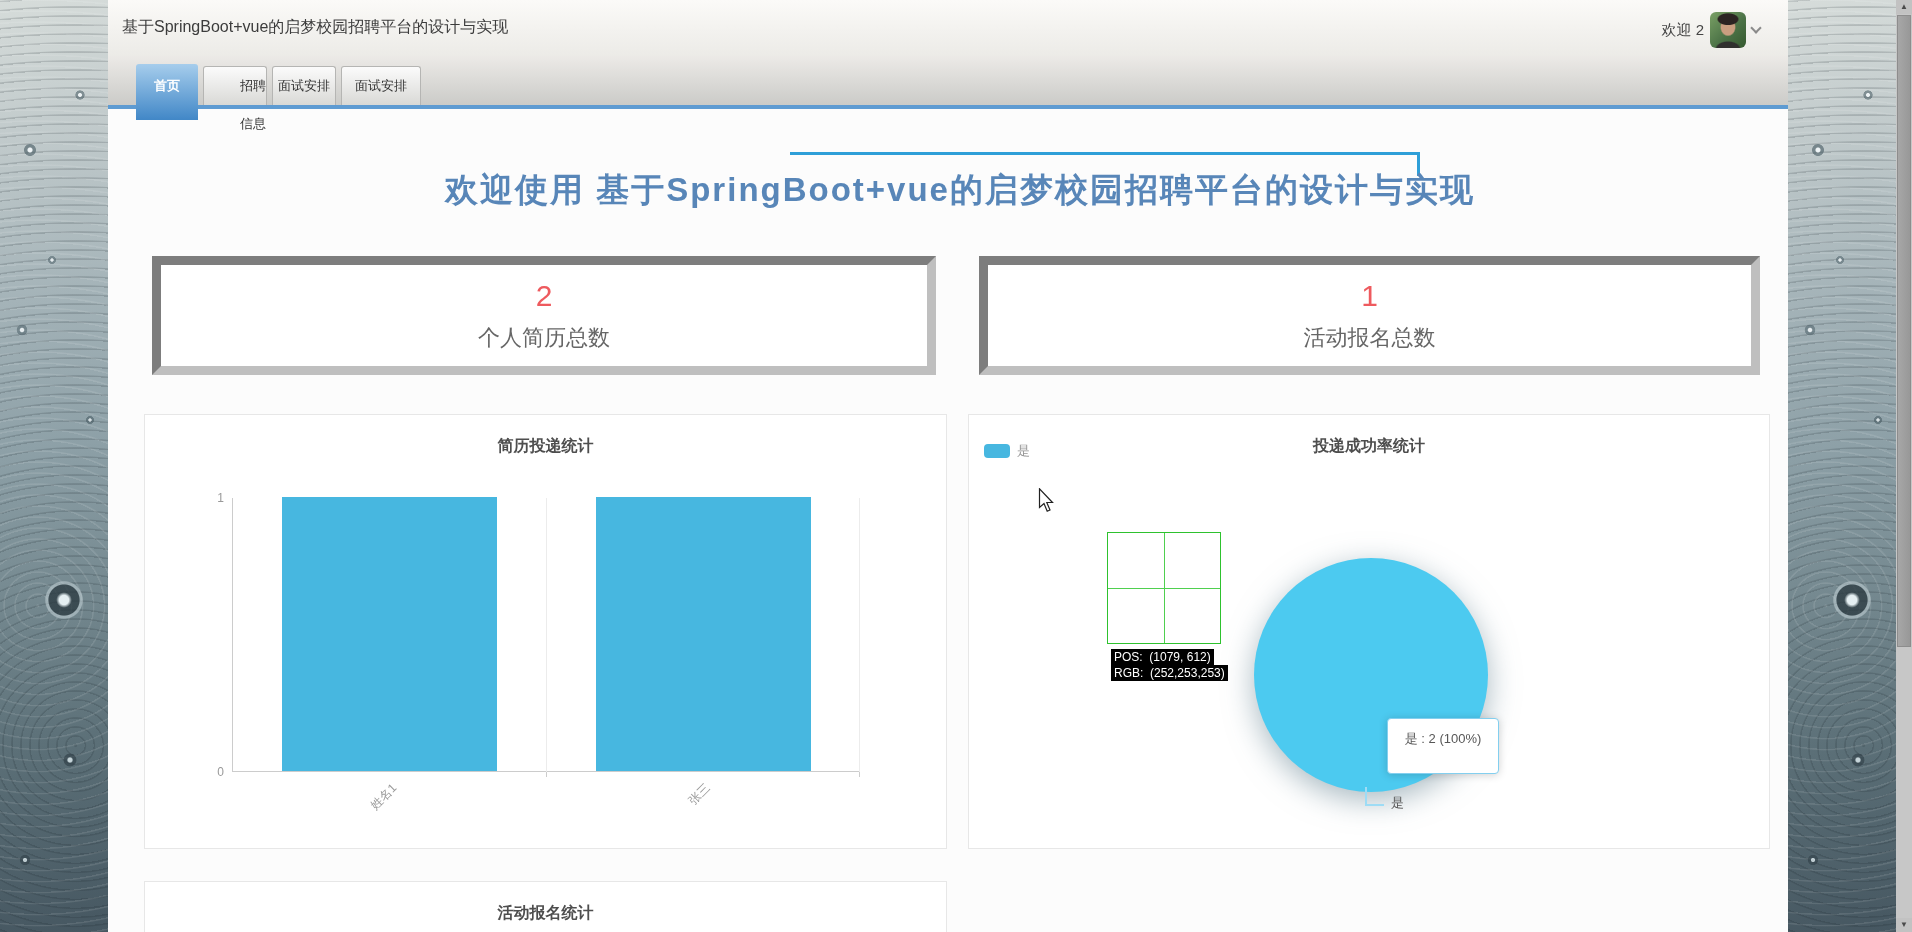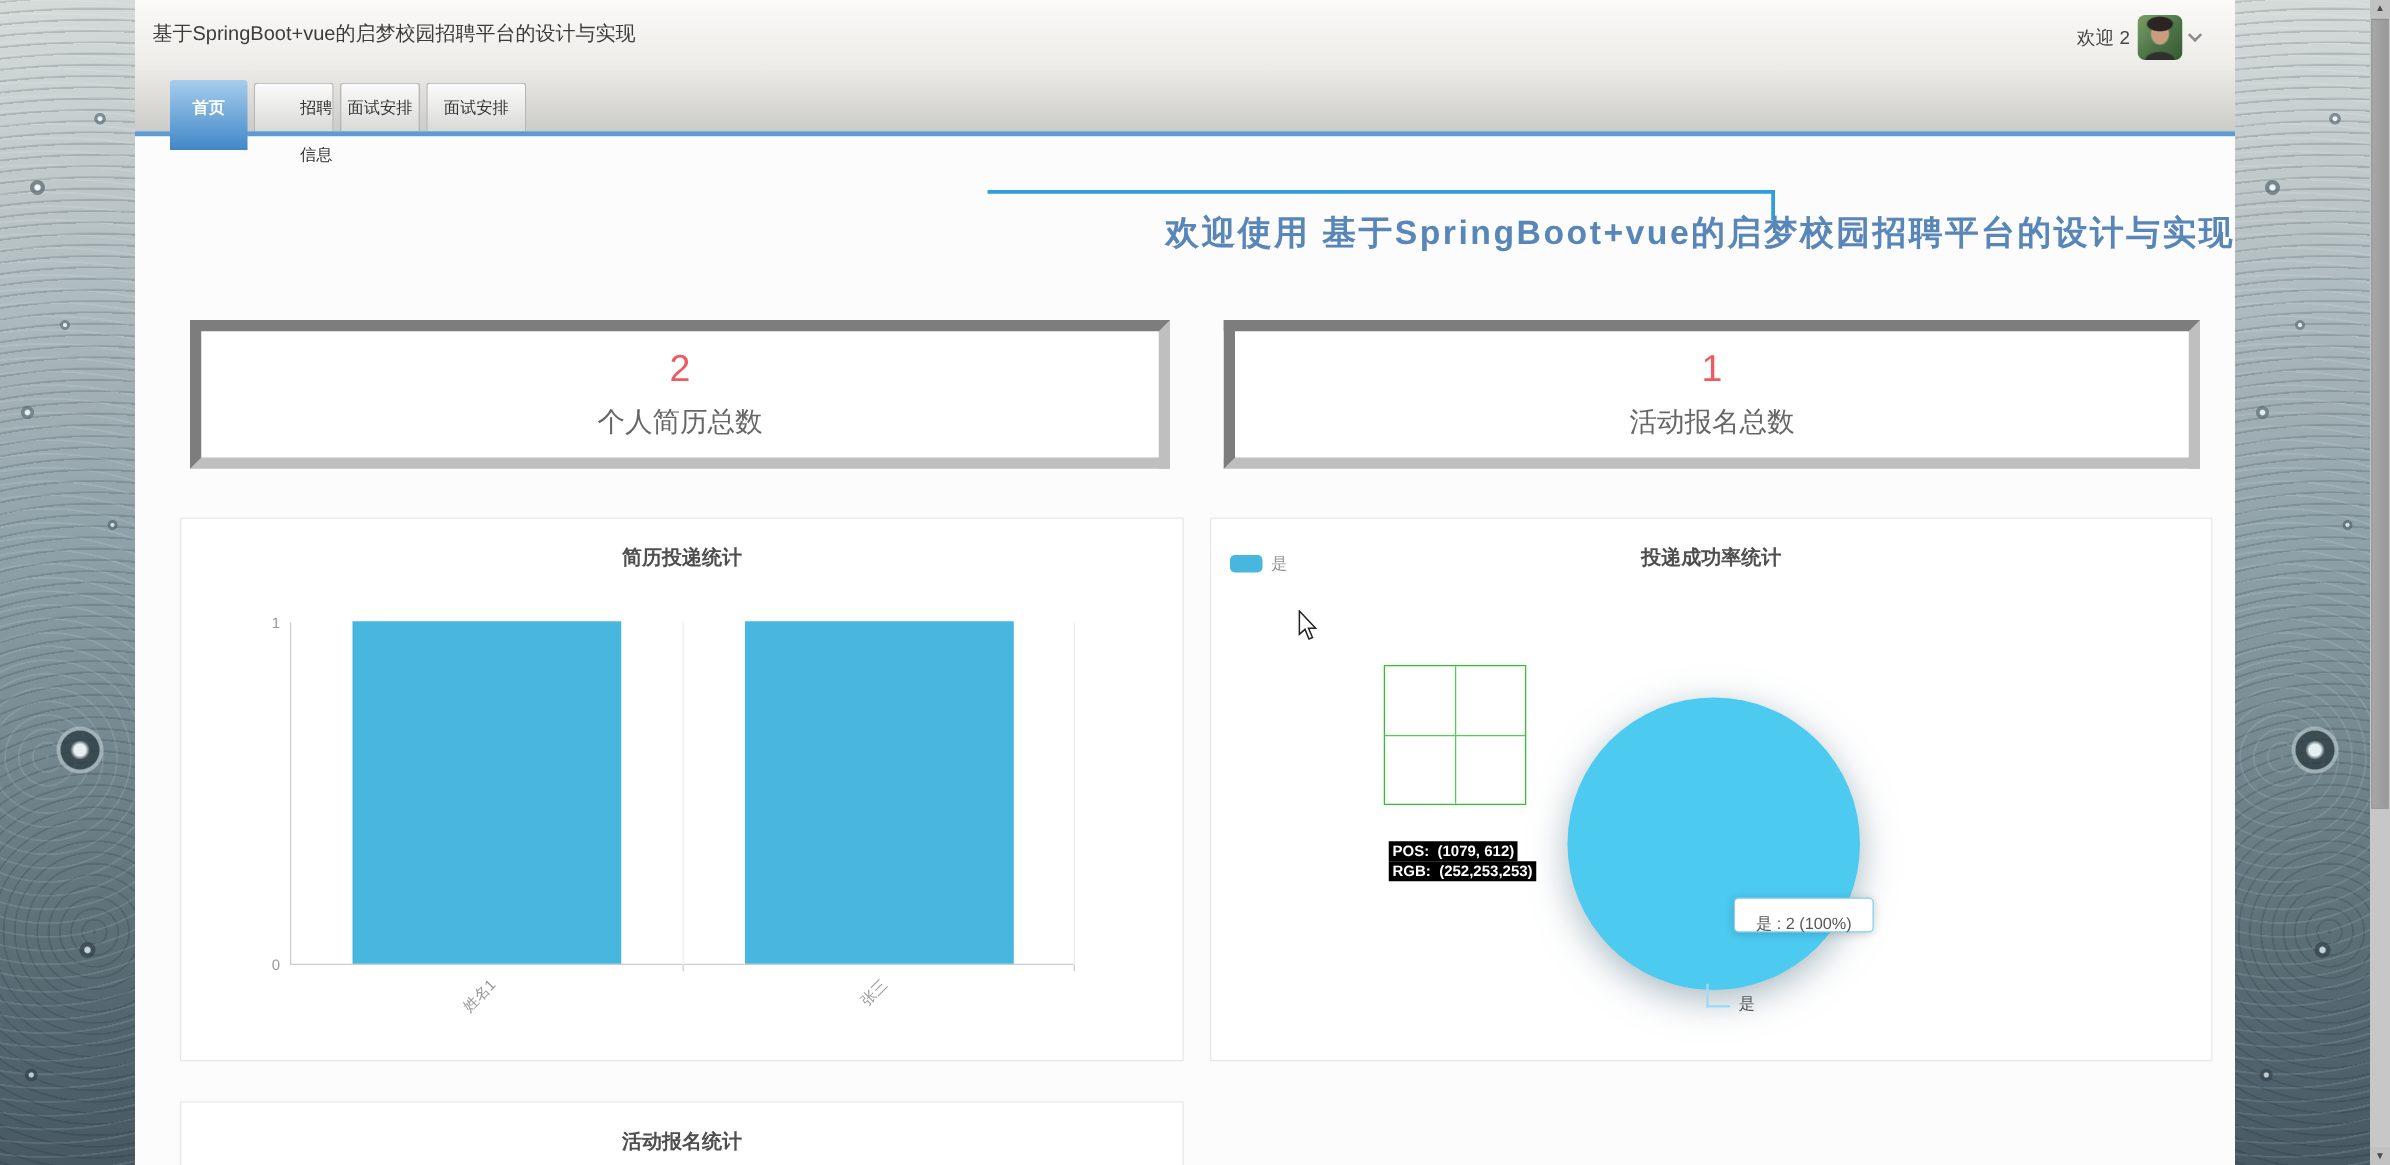--- a/index.html
+++ b/index.html
@@ -54,22 +54,22 @@
   .tab { position:absolute; top:10px; height:39px; border:1px solid #b5b5b3; border-bottom:none; border-radius:3px 3px 0 0; background:linear-gradient(#fbfbfb,#d9d9d6); font-size:13px; color:#333; text-align:center; line-height:38px; cursor:pointer; }
   .tab.active { top:8px; height:56px; z-index:3; border:none; background:linear-gradient(var(--tab-active-top,#a6cdec),var(--tab-active-bottom,#4187c7)); color:#fff; font-weight:bold; line-height:44px; border-radius:3px 3px 0 0; }
   .tab1 { left:28px;  width:62px; }
   .tab2 { left:95px;  width:64px;padding-left:36px; }
   .tab3 { left:164px; width:64px; }
   .tab4 { left:233px; width:80px; }
 
   
   .deco-line { position:absolute; left:682px; top:152px; width:630px; height:3px; background:var(--accent-line,#2e9fd8); }
   .deco-line-corner { position:absolute; left:1309px; top:152px; width:3px; height:24px; background:var(--accent-line,#2e9fd8); }
-  .welcome-heading { position:absolute; left:0; top:168px; width:100%; text-align:right; padding-left:24px;
-    font-size:27px; font-weight:bold; letter-spacing:2px; color:var(--heading,#5886b8); }
+  .welcome-heading { position:absolute; left:0; top:168px; width:100%; text-align:center; padding-left:24px;
+    font-size:33px; font-weight:bold; letter-spacing:2px; color:var(--heading,#5886b8); }
 
   
   .stat-card { position:absolute; top:256px; height:119px; background:#fff;
     border-style:solid; border-width:9px;
     border-color:#7d7d7d #bfbfbf #bfbfbf #7d7d7d; }
   .stat-card-1 { left:44px;  width:784px; }
   .stat-card-2 { left:871px; width:781px; }
   .stat-value { position:absolute; left:0; top:14px; width:100%; text-align:center; font-size:30px; color:var(--stat-number,#ee5a5e); }
   .stat-label { position:absolute; left:0; top:58px; width:100%; text-align:center; font-size:22px; color:#666; }
 
@@ -91,29 +91,29 @@
 
   
   .legend { position:absolute; left:15px; top:27px; display:flex; align-items:center; gap:7px; }
   .legend-swatch { width:26px; height:14px; border-radius:4px; background:var(--bar,#47b7e0); }
   .legend-label { font-size:13px; color:#949494; }
   .pie-circle { position:absolute; left:285px; top:143px; width:234px; height:234px; border-radius:50%;
     background:var(--pie,#4ccaf0); box-shadow:0 8px 30px rgba(96,128,142,.55); }
   .pie-callout-v { position:absolute; left:396px; top:372px; width:2px; height:19px; background:#9edcf5; }
   .pie-callout-h { position:absolute; left:396px; top:389px; width:19px; height:2px; background:#9edcf5; }
   .pie-callout-label { position:absolute; left:422px; top:379px; font-size:13px; color:#555; }
-  .pie-tooltip { position:absolute; left:418px; top:303px; min-width:112px; height:28px; background:#fff;
+  .pie-tooltip { position:absolute; left:418px; top:303px; min-width:112px; height:56px; background:#fff;
     border:1px solid #83cfef; border-radius:4px; box-shadow:0 1px 8px rgba(0,0,0,.18);
     font-size:13px; color:#575757; line-height:40px; text-align:center; padding:0 12px; z-index:5; }
 
   
   .picker-box { position:absolute; left:1107px; top:532px; width:114px; height:112px; border:1px solid var(--picker-green,#2ec22e); z-index:9; }
   .picker-cross-v { position:absolute; left:56px; top:0; width:1px; height:100%; background:#4fd04f; }
   .picker-cross-h { position:absolute; left:0; top:55px; width:100%; height:1px; background:#4fd04f; }
-  .picker-readout { position:absolute; left:1111px; top:649px; z-index:9; font-size:12px; font-weight:bold; color:#fff; line-height:16px;margin-top:24px; }
+  .picker-readout { position:absolute; left:1111px; top:649px; z-index:9; font-size:12px; font-weight:normal; color:#fff; line-height:16px; }
   .picker-readout span { display:table; background:#000; padding:0 3px; white-space:pre; }
 
   
   .cursor { position:absolute; left:1038px; top:488px; z-index:10; }
 </style>
 </head>
 <body>
 
 <div class="wallpaper wallpaper-left"></div>
 <div class="wallpaper wallpaper-right"></div>

